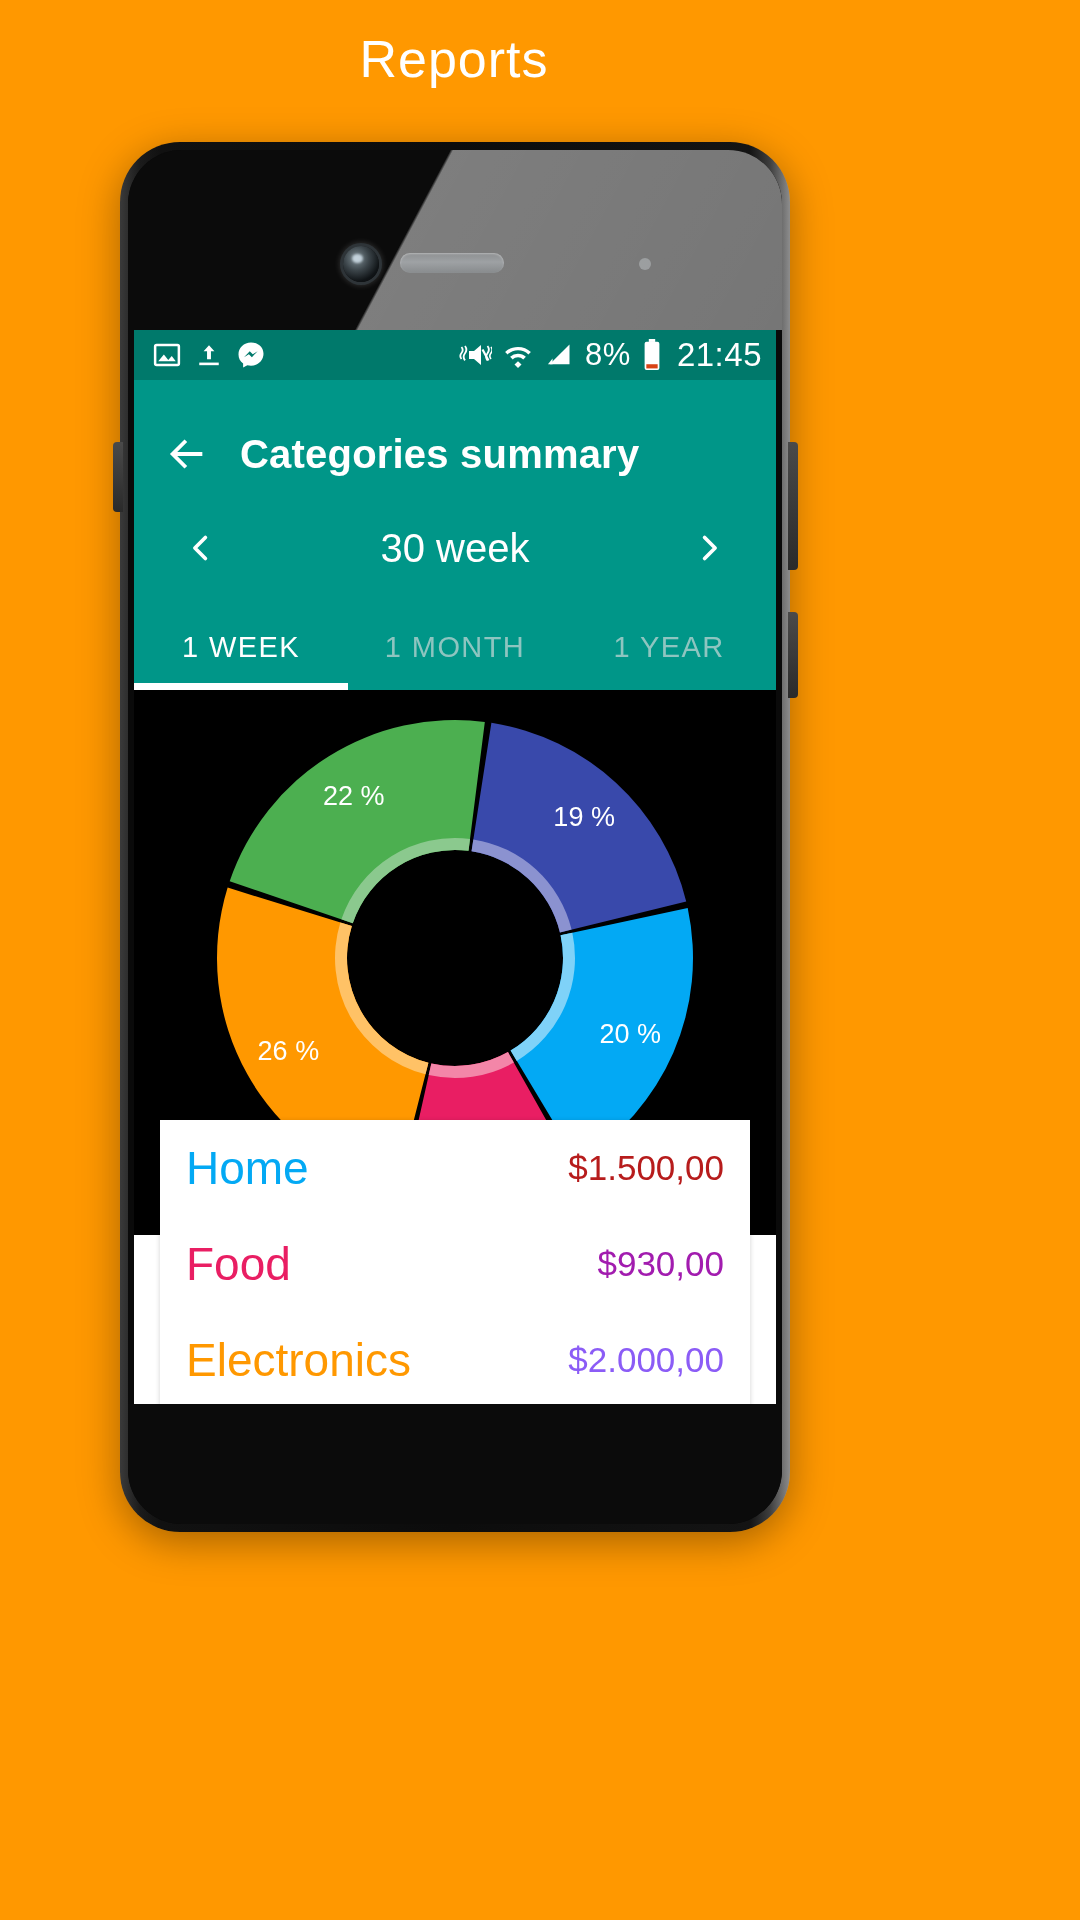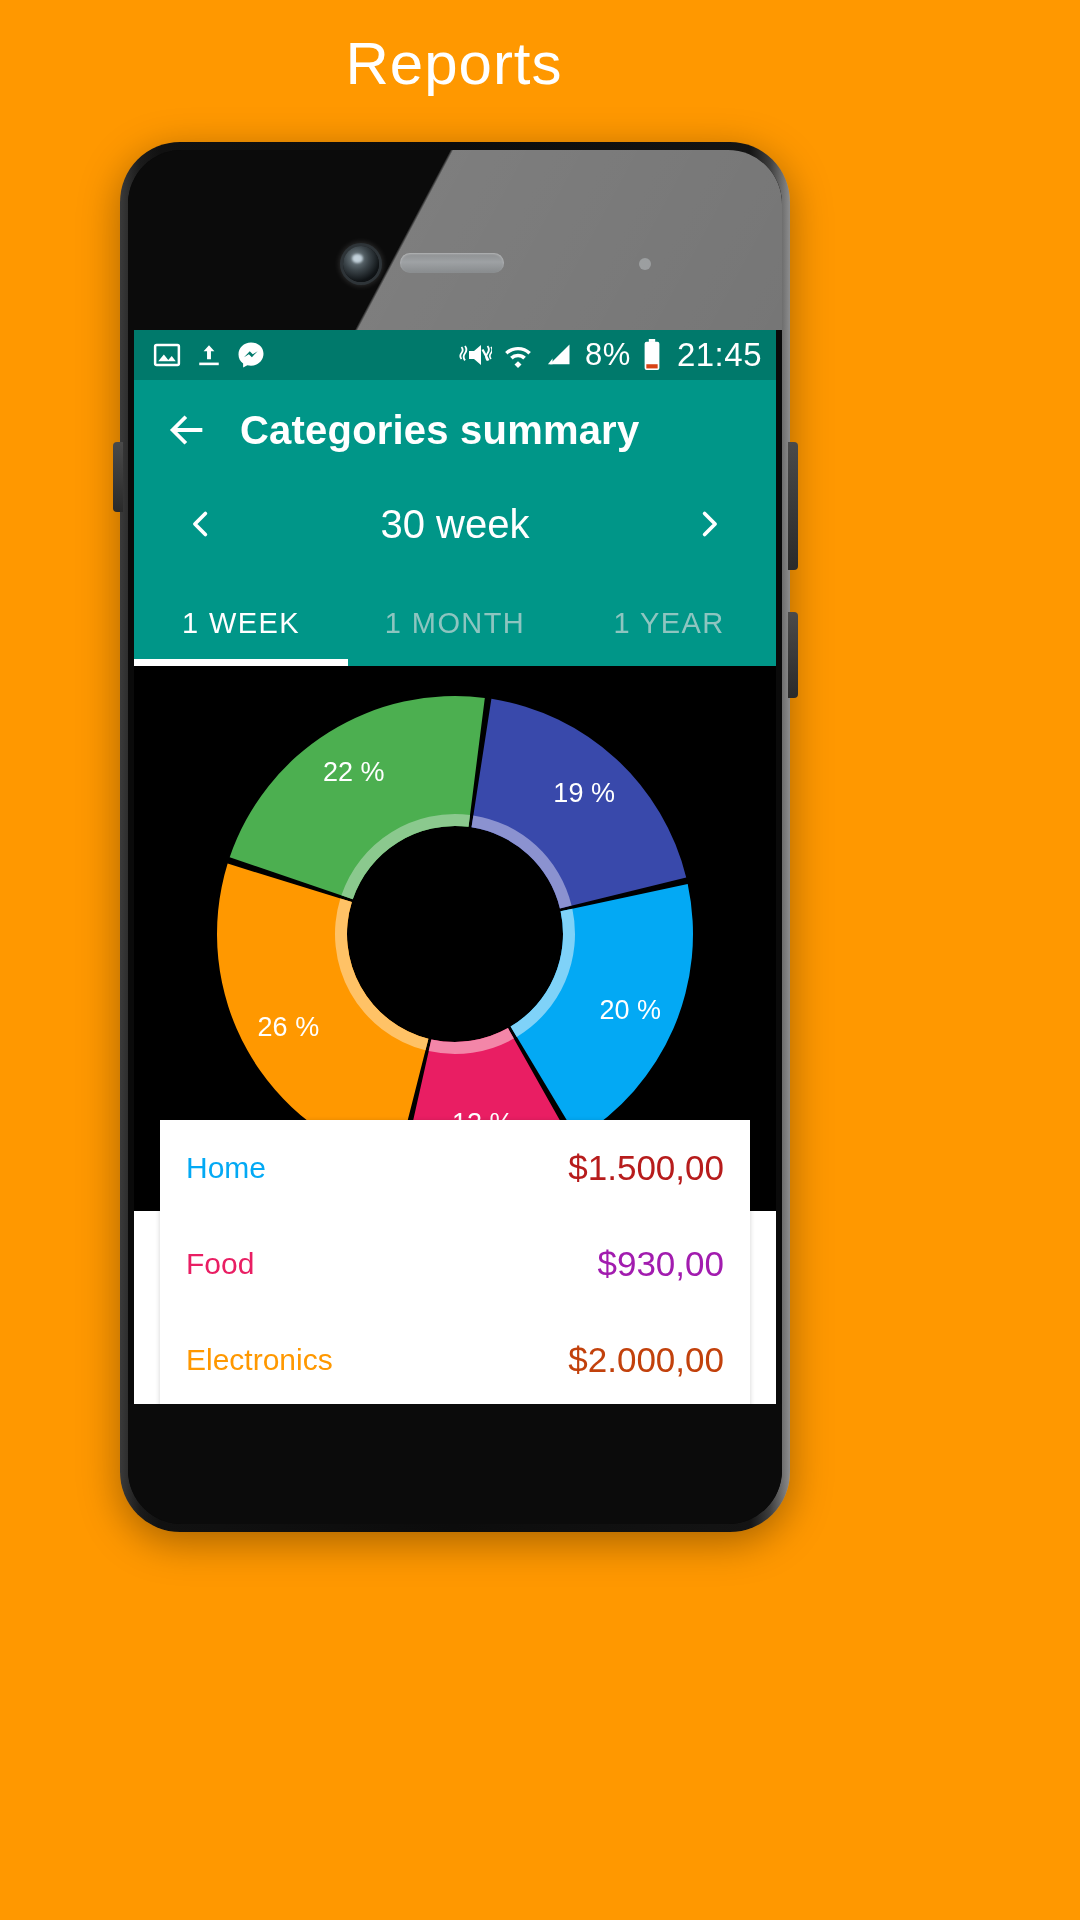--- a/index.html
+++ b/index.html
@@ -7,21 +7,21 @@
     width: 1080px; height: 1920px;
     overflow: hidden;
     font-family: "Liberation Sans", sans-serif;
   }
   body { background: #FF9800; position: relative; }
 
   
   .page-title {
     position: absolute; top: 28px; left: 0; width: 908px;
     text-align: center;
-    font-size: 60px; font-weight: 400; color: #ffffff;
+    font-size: 52px; font-weight: 400; color: #ffffff;
     letter-spacing: 1px; line-height: 1.2;
   }
 
   
   .phone {
     position: absolute; left: 120px; top: 142px;
     width: 670px; height: 1390px;
     border-radius: 60px;
     background: linear-gradient(to right,#3a3a3a 0%, #1b1b1b 3%, #111 6%, #0c0c0c 50%, #141414 94%, #3e3e3e 97%, #8d8d8d 100%);
     box-shadow: 0 10px 40px rgba(0,0,0,.35);
@@ -84,21 +84,21 @@
     font-size: 30px;
   }
   .sb-left { display: flex; align-items: center; gap: 14px; }
   .sb-right { margin-left: auto; display: flex; align-items: center; gap: 11px; }
   .sb-ic { display: block; }
   .sb-text { color: #ffffff; font-size: 31px; letter-spacing: .5px; }
   .sb-time { color: #ffffff; font-size: 33px; letter-spacing: .5px; padding-left: 4px; }
 
   
   .appbar {
-    background: #009688; padding: 12px 0 0 0;
+    background: #009688; padding: 36px 0 0 0;
   }
   .appbar-row { display: flex; align-items: center; padding: 0 24px; height: 76px; }
   .back-btn { width: 58px; height: 58px; display: flex; align-items: center; justify-content: center; cursor: pointer; }
   .appbar-title { color: #fff; font-size: 40px; font-weight: bold; margin-left: 24px; letter-spacing: .2px; }
 
   
   .period-row {
     display: flex; align-items: center; height: 112px; background: #009688; padding: 0 34px;
   }
   .chev { width: 64px; height: 64px; display:flex; align-items:center; justify-content:center; cursor:pointer; }
@@ -126,21 +126,21 @@
   
   .list-card {
     position: absolute; left: 26px; right: 26px; top: 790px;
     background: #ffffff;
     box-shadow: 0 1px 5px rgba(0,0,0,.18);
   }
   .list-row {
     display: flex; align-items: center; justify-content: space-between;
     padding: 0 26px; height: 96px;
   }
-  .list-name { font-size: 30px; }
+  .list-name { font-size: 46px; }
   .list-amt { font-size: 35px; color: #B71C1C; margin-left: 13px; }
 
 </style>
 </head>
 <body>
 
 <div class="page-title">Reports</div>
 
 <div class="phone">
   <div class="btn-side btn-power"></div>
@@ -263,19 +263,19 @@
         <div class="list-row">
           <span class="list-name" style="color: rgb(3, 169, 244);">Home</span>
           <span class="list-amt" style="color: rgb(183, 28, 28);">$1.500,00</span>
         </div>
         <div class="list-row">
           <span class="list-name" style="color: rgb(233, 30, 99);">Food</span>
           <span class="list-amt" style="color: #a21caf;">$930,00</span>
         </div>
         <div class="list-row">
           <span class="list-name" style="color: rgb(255, 152, 0);">Electronics</span>
-          <span class="list-amt" style="color: #c2410c;">$2.000,00</span>
+          <span class="list-amt" style="color: #8b5cf6;">$2.000,00</span>
         </div>
       </div>
 
     </div>
   </div>
 </div>
 
 </body></html>

